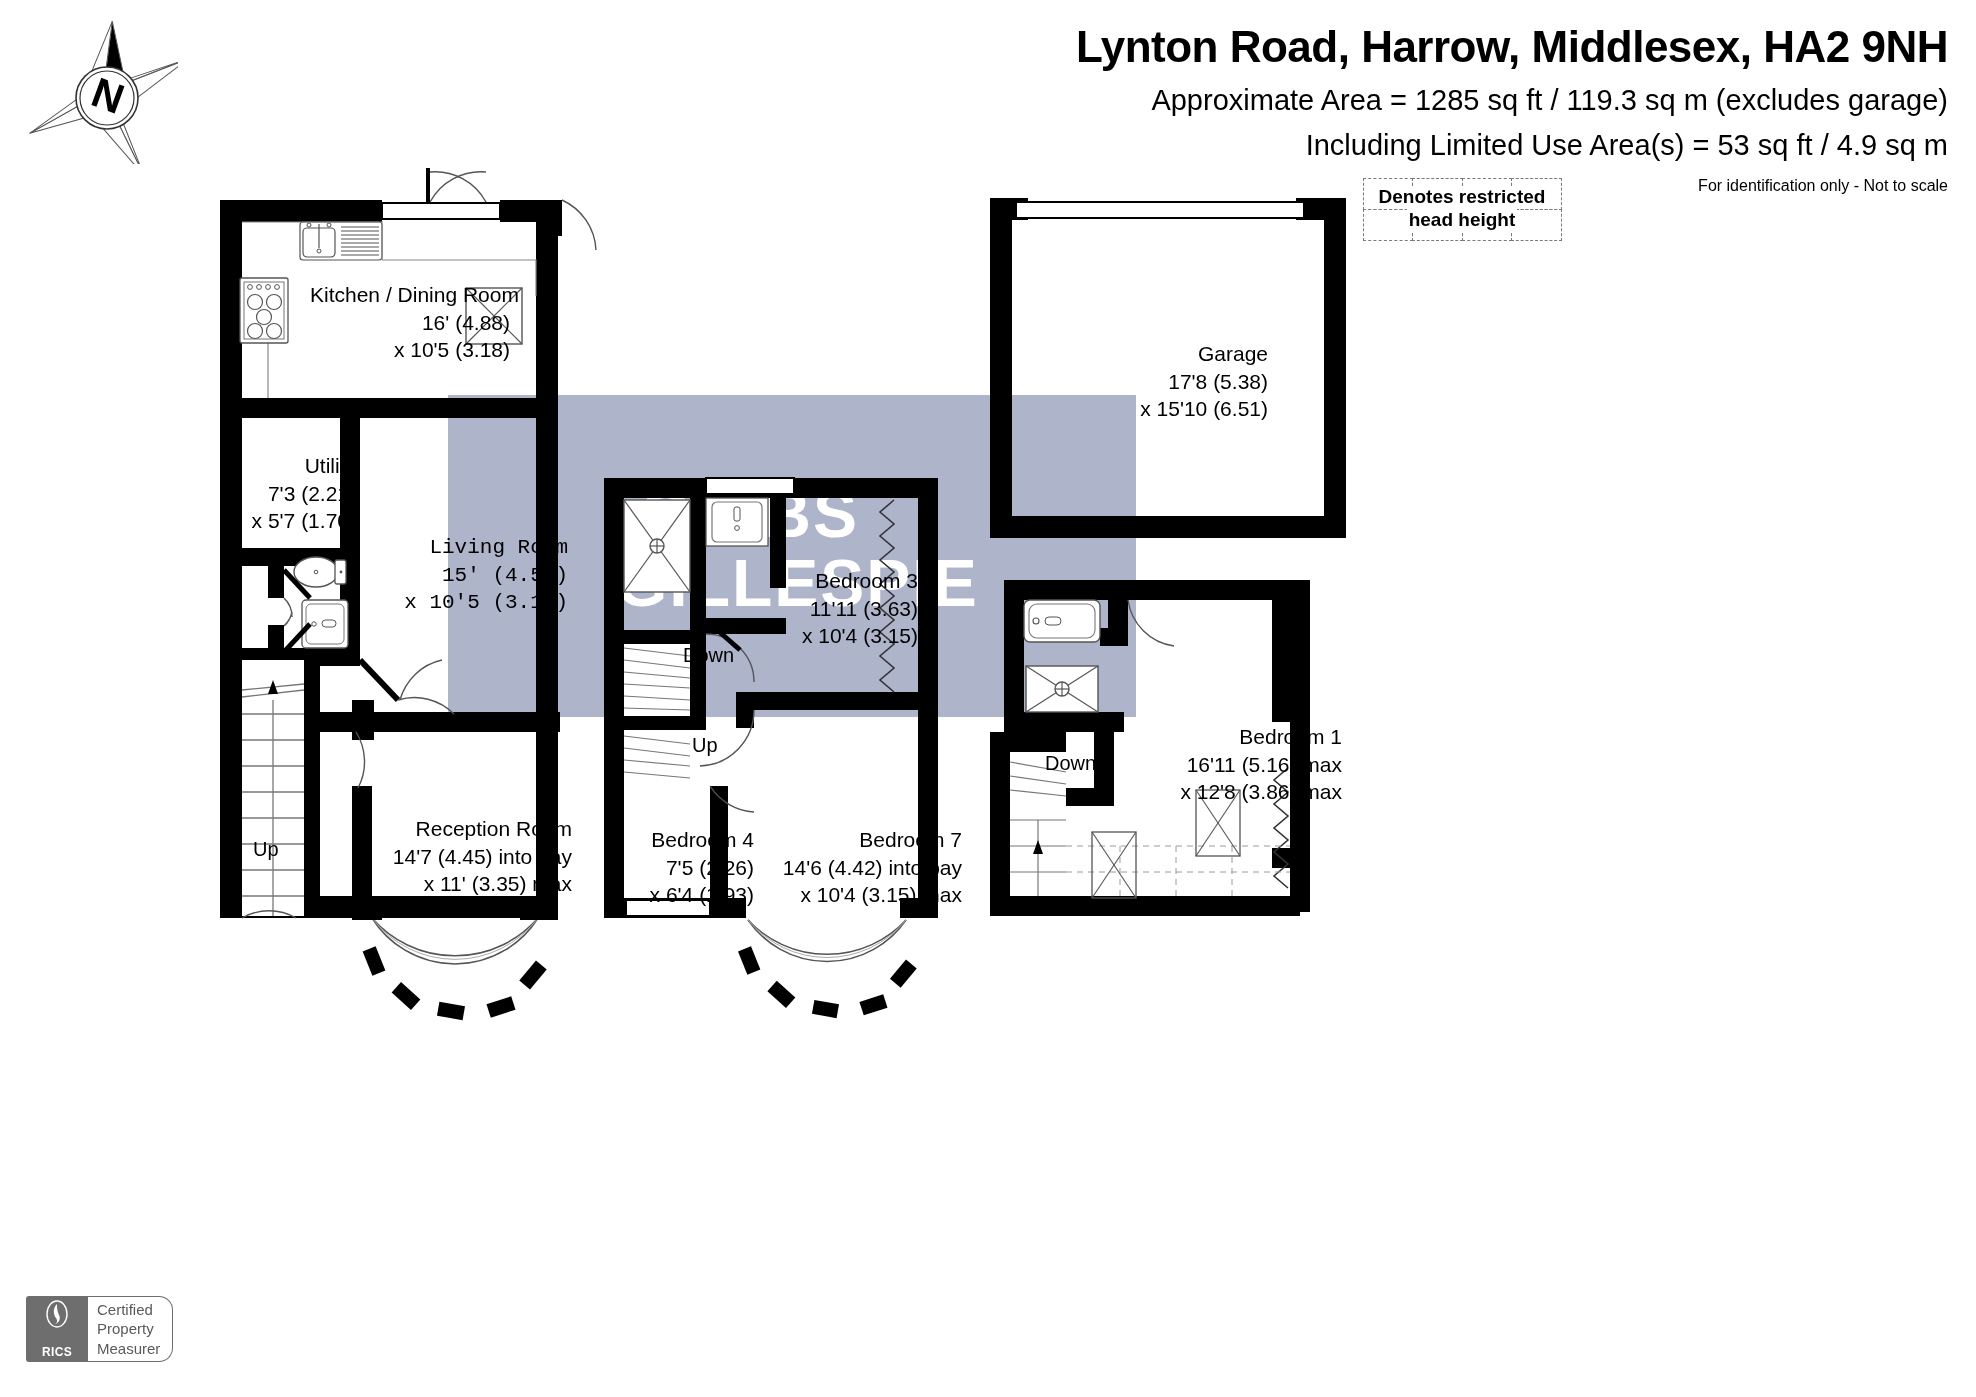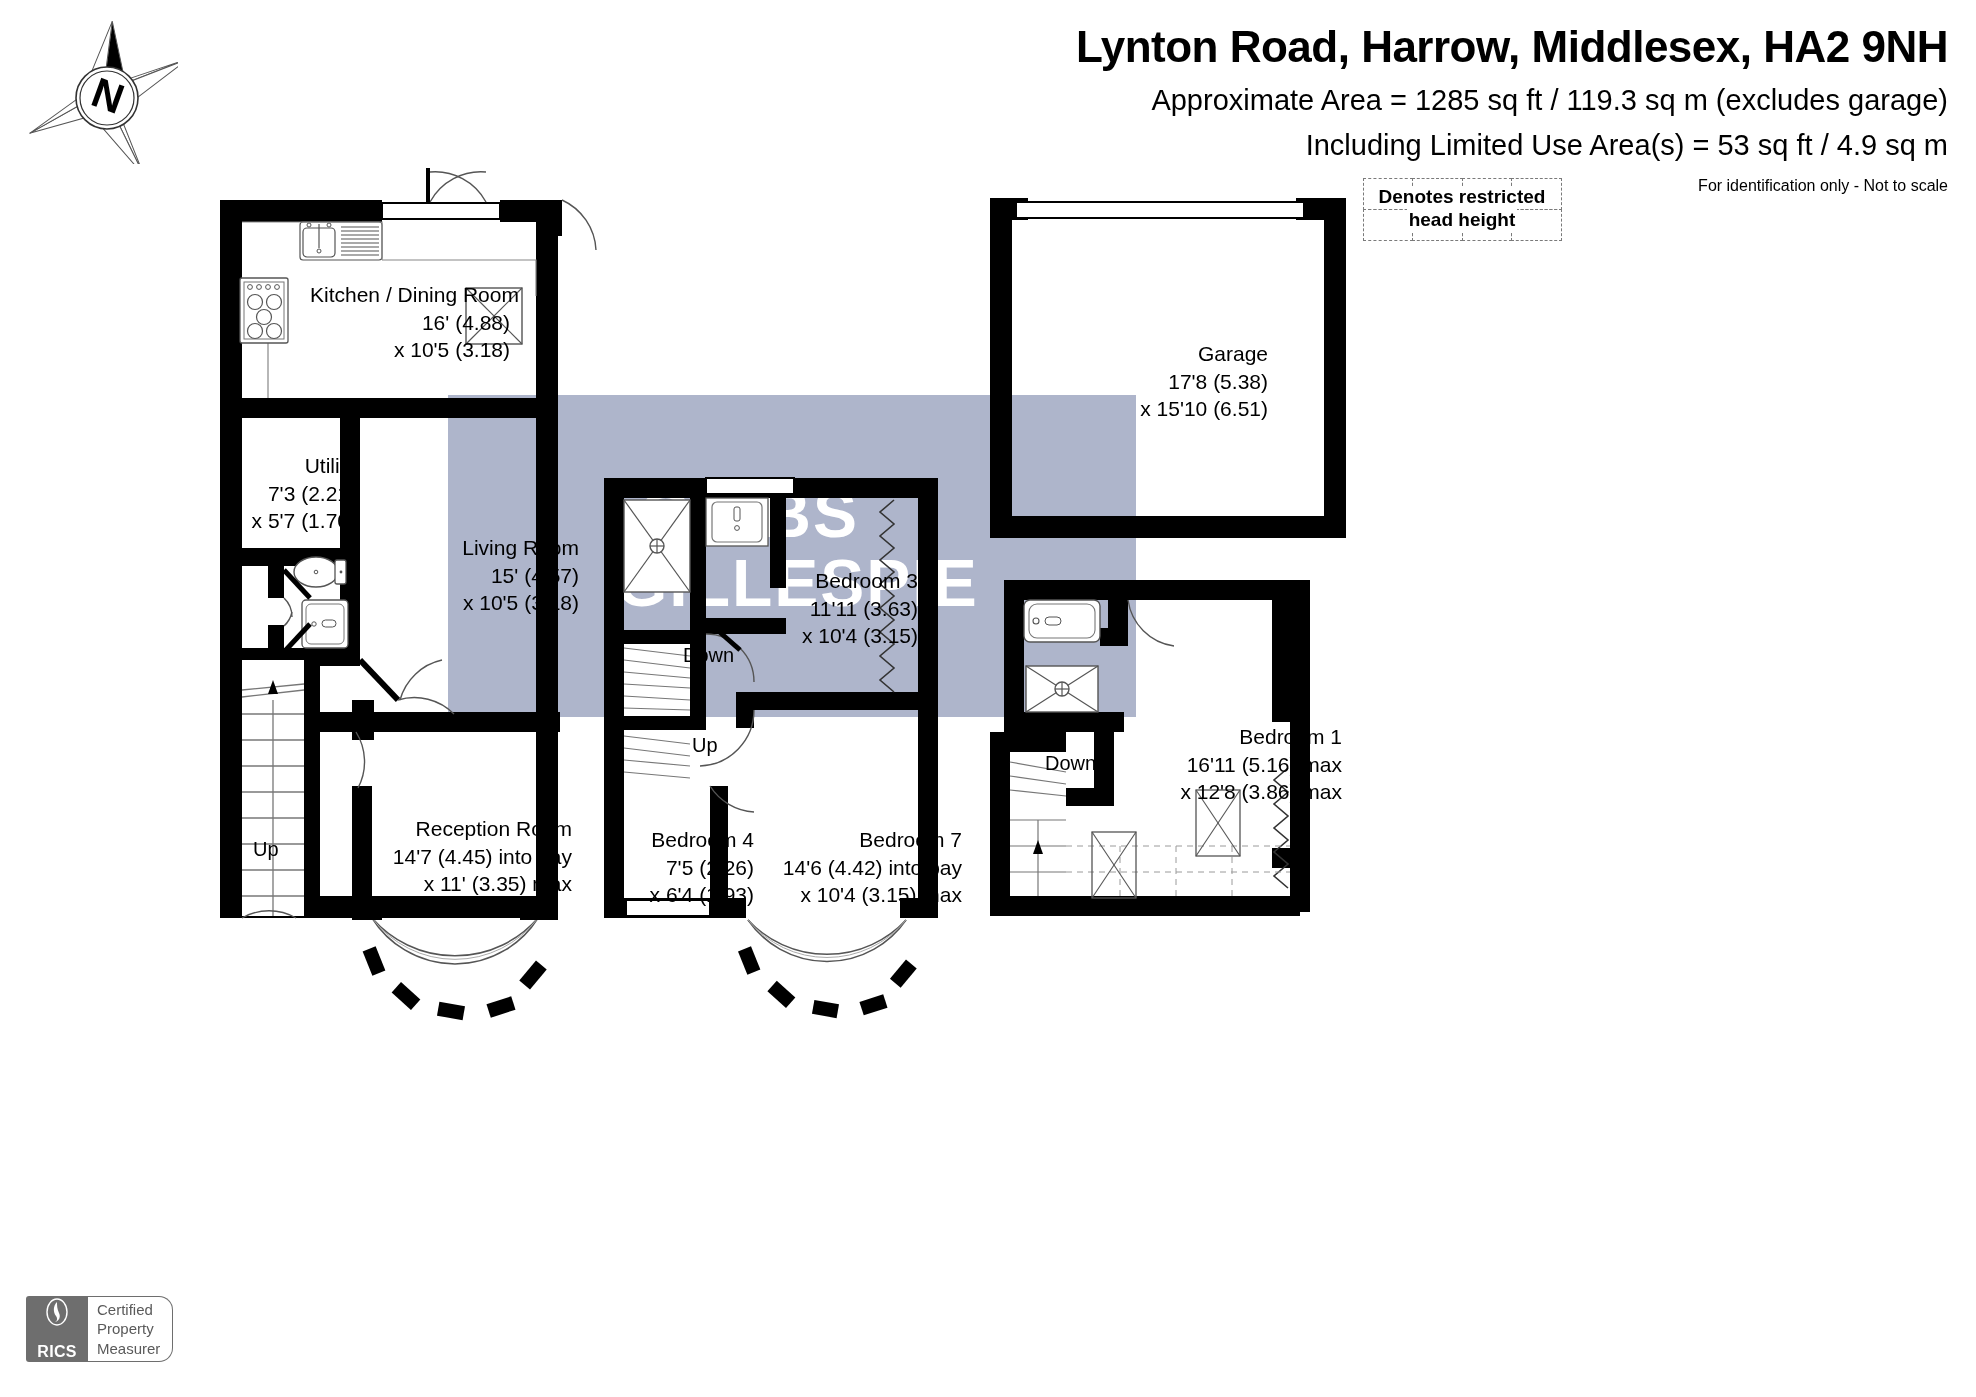--- a/index.html
+++ b/index.html
@@ -144,21 +144,21 @@
     width: 62px;
     background: #6e6e6e;
     color: #fff;
     display: flex;
     flex-direction: column;
     align-items: center;
     justify-content: center;
     border-radius: 3px 0 0 3px;
   }
   #rics-mark .rics-word {
-    font-size: 16px;
+    font-size: 12px;
     font-weight: bold;
     letter-spacing: 0.3px;
     margin-top: 17px;
   }
   #rics-cpm {
     border: 1.5px solid #6e6e6e;
     border-left: none;
     border-radius: 0 14px 14px 0;
     padding: 3px 12px 3px 9px;
     font-size: 15px;
@@ -583,21 +583,21 @@
   <span class="d">16' (4.88)</span>
   <span class="d">x 10'5 (3.18)</span>
 </div>
 
 <div class="room-label" style="left:228px; top:452px; width:128px;">
   <span class="nm">Utility</span>
   <span class="d">7'3 (2.21)</span>
   <span class="d">x 5'7 (1.70)</span>
 </div>
 
-<div class="room-label" style="left:399px; top:534px; width:180px;">
+<div class="room-label" style="left:388px; top:534px; width:180px;font-family:Liberation Mono, monospace;">
   <span class="nm">Living Room</span>
   <span class="d">15' (4.57)</span>
   <span class="d">x 10'5 (3.18)</span>
 </div>
 
 <div class="room-label" style="left:322px; top:815px; width:250px;">
   <span class="nm">Reception Room</span>
   <span class="d">14'7 (4.45) into bay</span>
   <span class="d">x 11' (3.35) max</span>
 </div>

